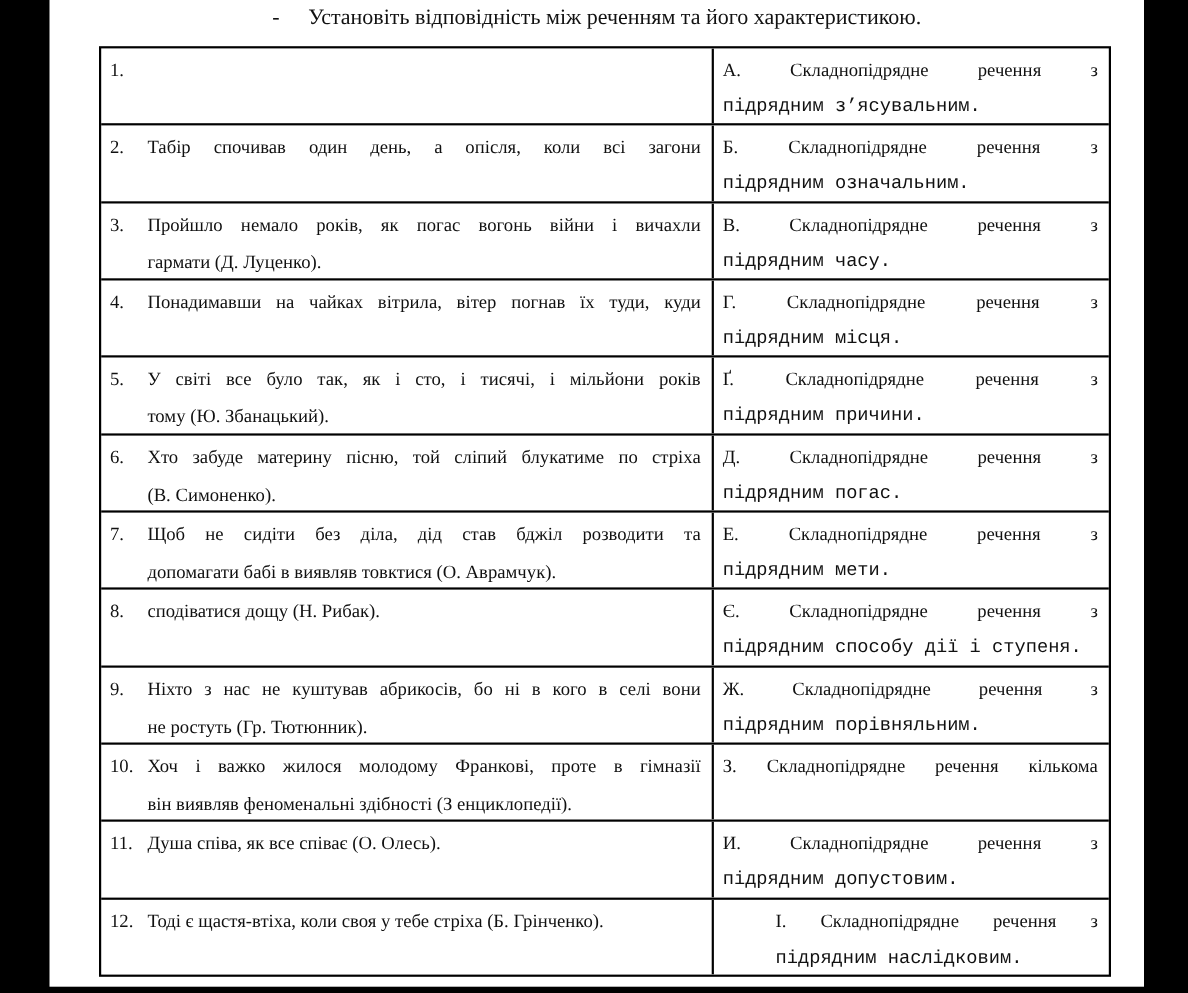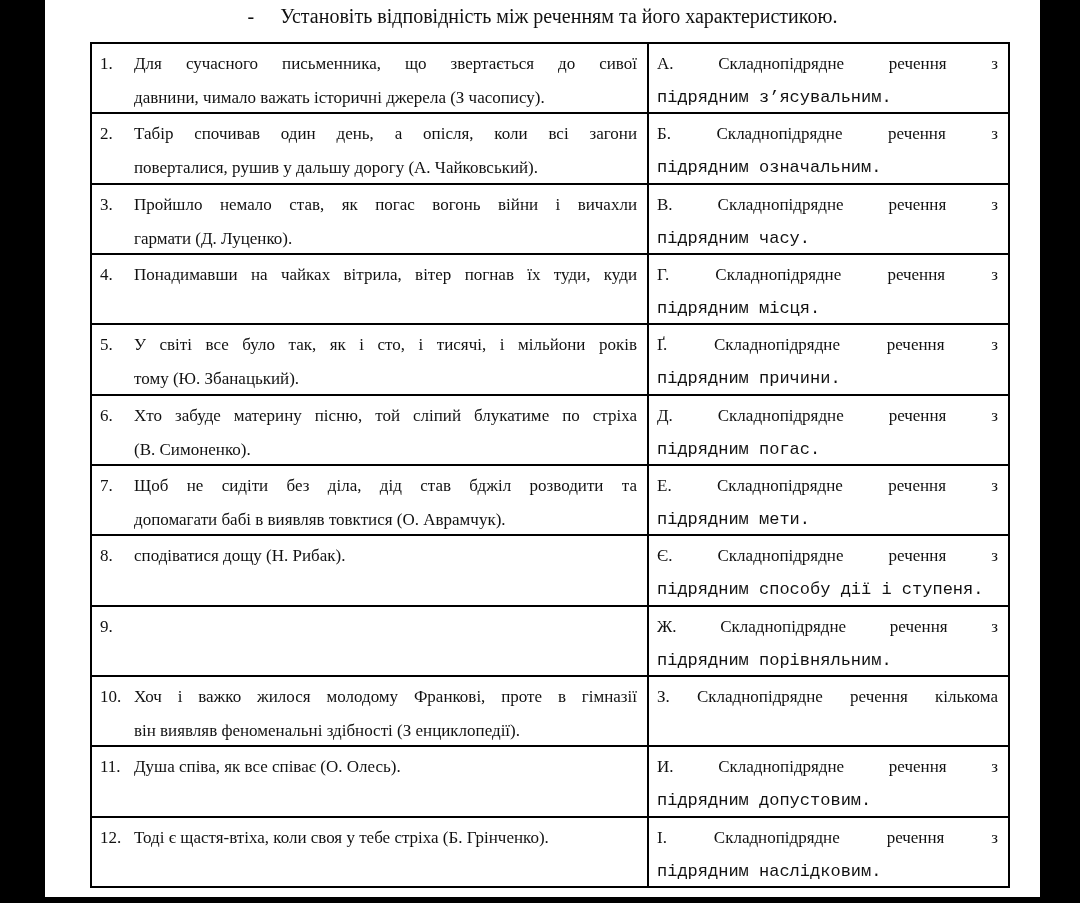--- a/index.html
+++ b/index.html
@@ -37,21 +37,21 @@
     flex-direction: column;
     background: #ffffff;
   }
   .trow {
     flex: 1;
     display: flex;
     border-bottom: 2px solid #000000;
     overflow: hidden;
     min-height: 0;
   }
-  .trow:last-child { border-bottom: none; }
+  .trow:last-child { border-bottom: none; gap: 48px; }
   .cell {
     box-sizing: border-box;
     font-size: 17px;
     line-height: 34px;
     overflow: hidden;
   }
   .cell.left {
     width: 557px;
     border-right: 2px solid #000000;
     padding: 3px 10px 0 8px;
@@ -85,60 +85,55 @@
 
   <div class="title-row">
     <span class="title-bullet">-</span>
     <span>Установіть відповідність між реченням та його характеристикою.</span>
   </div>
 
   <div class="match-table">
   <div class="trow">
     <div class="cell left">
       <span class="num">1.</span>
-      <div class="sentence">
-        <div class="sline1">Для сучасного письменника, що звертається до сивої</div>
-        <div class="sline2">давнини, чимало важать історичні джерела (З часопису).</div>
-      </div>
     </div>
     <div class="cell right">
       <div class="char-line1">
         <span class="letter">А.</span>
         <span class="cword">Складнопідрядне</span>
         <span class="cword">речення</span>
         <span class="cword">з</span>
       </div>
       <div class="char-line2">підрядним з’ясувальним.</div>
     </div>
   </div>
 
   <div class="trow">
     <div class="cell left">
       <span class="num">2.</span>
       <div class="sentence">
         <div class="sline1">Табір спочивав один день, а опісля, коли всі загони</div>
-        <div class="sline2">поверталися, рушив у дальшу дорогу (А. Чайковський).</div>
       </div>
     </div>
     <div class="cell right">
       <div class="char-line1">
         <span class="letter">Б.</span>
         <span class="cword">Складнопідрядне</span>
         <span class="cword">речення</span>
         <span class="cword">з</span>
       </div>
       <div class="char-line2">підрядним означальним.</div>
     </div>
   </div>
 
   <div class="trow">
     <div class="cell left">
       <span class="num">3.</span>
       <div class="sentence">
-        <div class="sline1">Пройшло немало став, як погас вогонь  війни і вичахли</div>
+        <div class="sline1">Пройшло немало років, як погас вогонь  війни і вичахли</div>
         <div class="sline2">гармати (Д. Луценко).</div>
       </div>
     </div>
     <div class="cell right">
       <div class="char-line1">
         <span class="letter">В.</span>
         <span class="cword">Складнопідрядне</span>
         <span class="cword">речення</span>
         <span class="cword">з</span>
       </div>
@@ -235,20 +230,24 @@
         <span class="cword">речення</span>
         <span class="cword">з</span>
       </div>
       <div class="char-line2">підрядним способу дії і ступеня.</div>
     </div>
   </div>
 
   <div class="trow">
     <div class="cell left">
       <span class="num">9.</span>
+      <div class="sentence">
+        <div class="sline1">Ніхто з нас не куштував абрикосів, бо ні в кого в селі вони</div>
+        <div class="sline2">не ростуть (Гр. Тютюнник).</div>
+      </div>
     </div>
     <div class="cell right">
       <div class="char-line1">
         <span class="letter">Ж.</span>
         <span class="cword">Складнопідрядне</span>
         <span class="cword">речення</span>
         <span class="cword">з</span>
       </div>
       <div class="char-line2">підрядним порівняльним.</div>
     </div>

